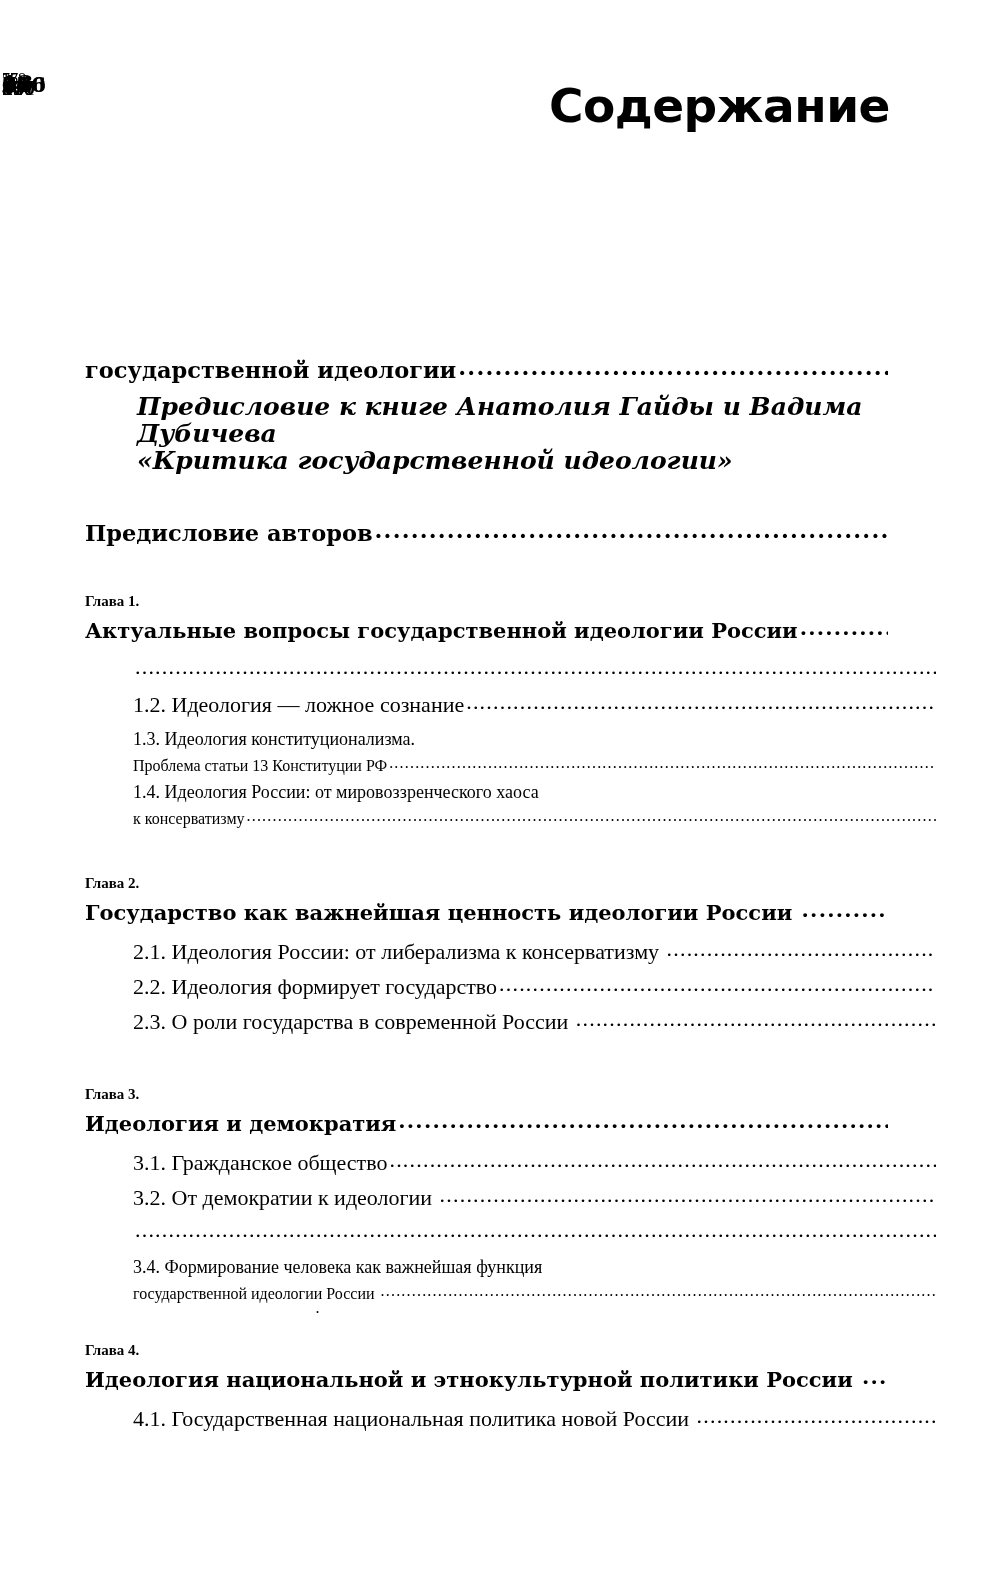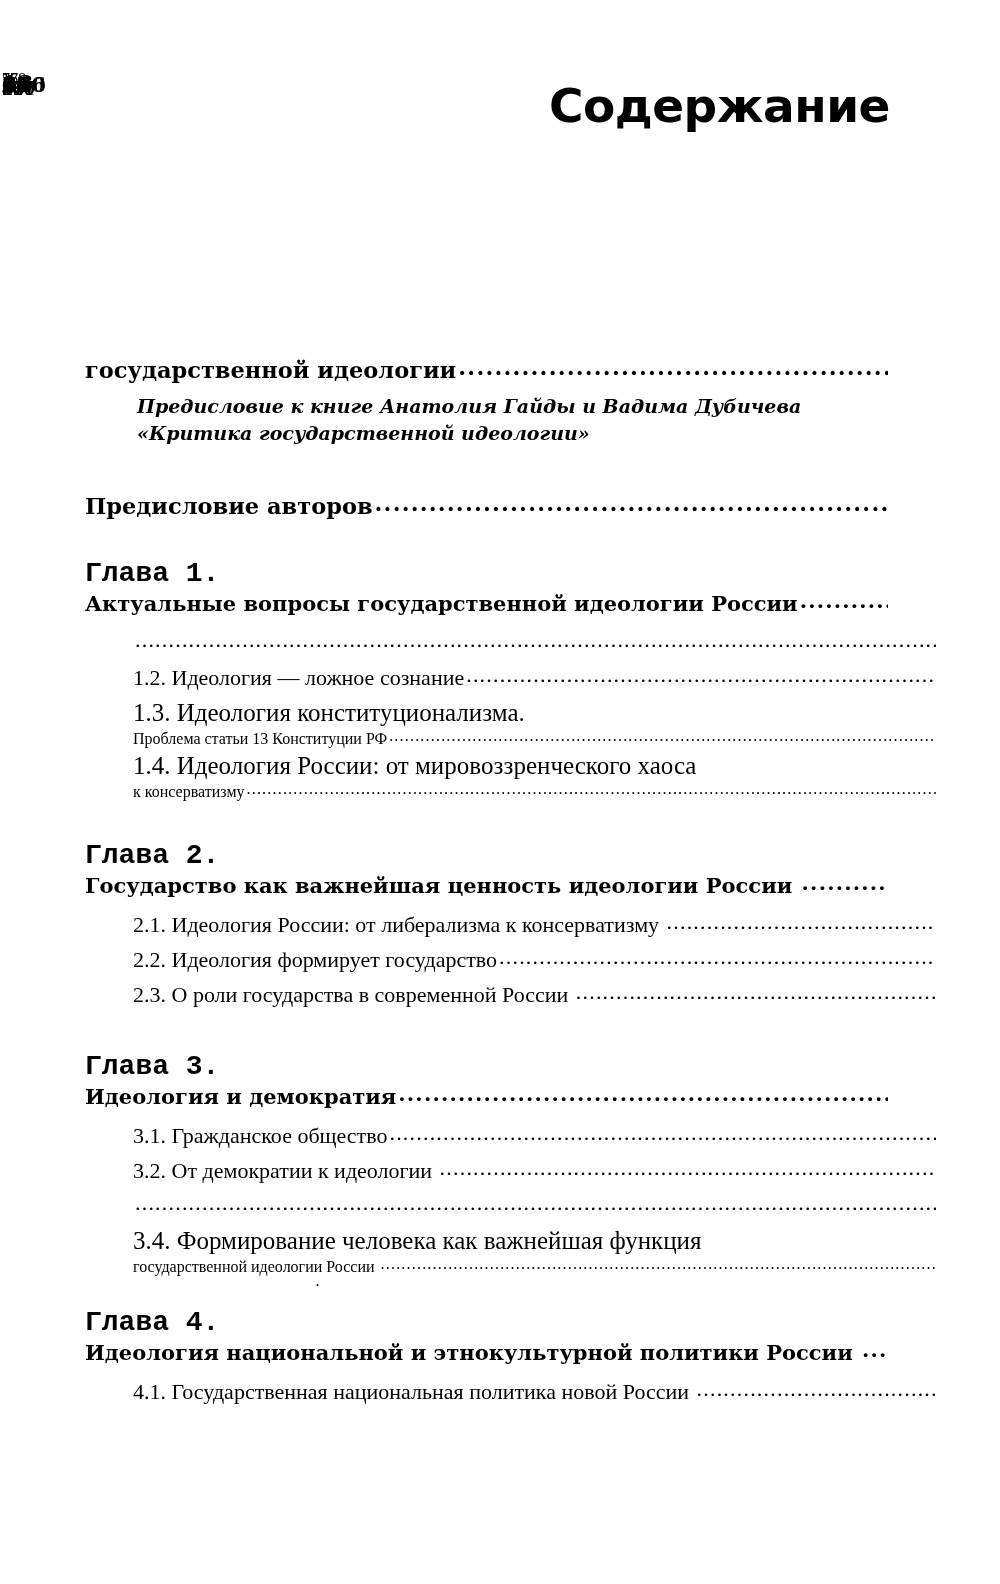--- a/index.html
+++ b/index.html
@@ -67,40 +67,40 @@
     font-family: "DejaVu Serif", serif;
     font-weight: bold;
     font-size: 22.5px;
     line-height: 31px;
   }
   .intro .line1 { white-space: pre; }
   .subtitle {
     font-family: "DejaVu Serif", serif;
     font-style: italic;
     font-weight: bold;
-    font-size: 19px;
+    font-size: 25px;
     line-height: 27px;
     margin-top: 7px;
     margin-left: 52px;
   }
 
   .block-gap-lg { height: 46px; }
   .block-gap-md { height: 40px; }
   .block-gap-sm { height: 22px; }
 
   .authors-preface {
     font-family: "DejaVu Serif", serif;
     font-weight: bold;
     font-size: 22.5px;
   }
 
   .chapter-head {
-    font-family: Liberation Mono, monospace;
-    font-weight: bold;
-    font-size: 28px;
+    font-family: Liberation Serif, serif;
+    font-weight: bold;
+    font-size: 15px;
     line-height: 30px;
   }
   .chapter-title {
     font-family: "DejaVu Serif", serif;
     font-weight: bold;
     font-size: 21px;
     line-height: 30px;
   }
   .sections {
     margin-top: 6px;
@@ -109,21 +109,21 @@
     font-family: "Liberation Serif", serif;
     font-size: 22px;
     line-height: 35px;
     padding-left: 48px;
   }
   .section .label { }
   .section .page { }
 
   .twoline .first {
     font-family: "Liberation Serif", serif;
-    font-size: 25px;
+    font-size: 18px;
     line-height: 35px;
     padding-left: 48px;
     white-space: pre;
   }
   .twoline .second {
     padding-left: 48px;
   }
   .dot-mark {
     text-align: center;
     font-size: 16px;

